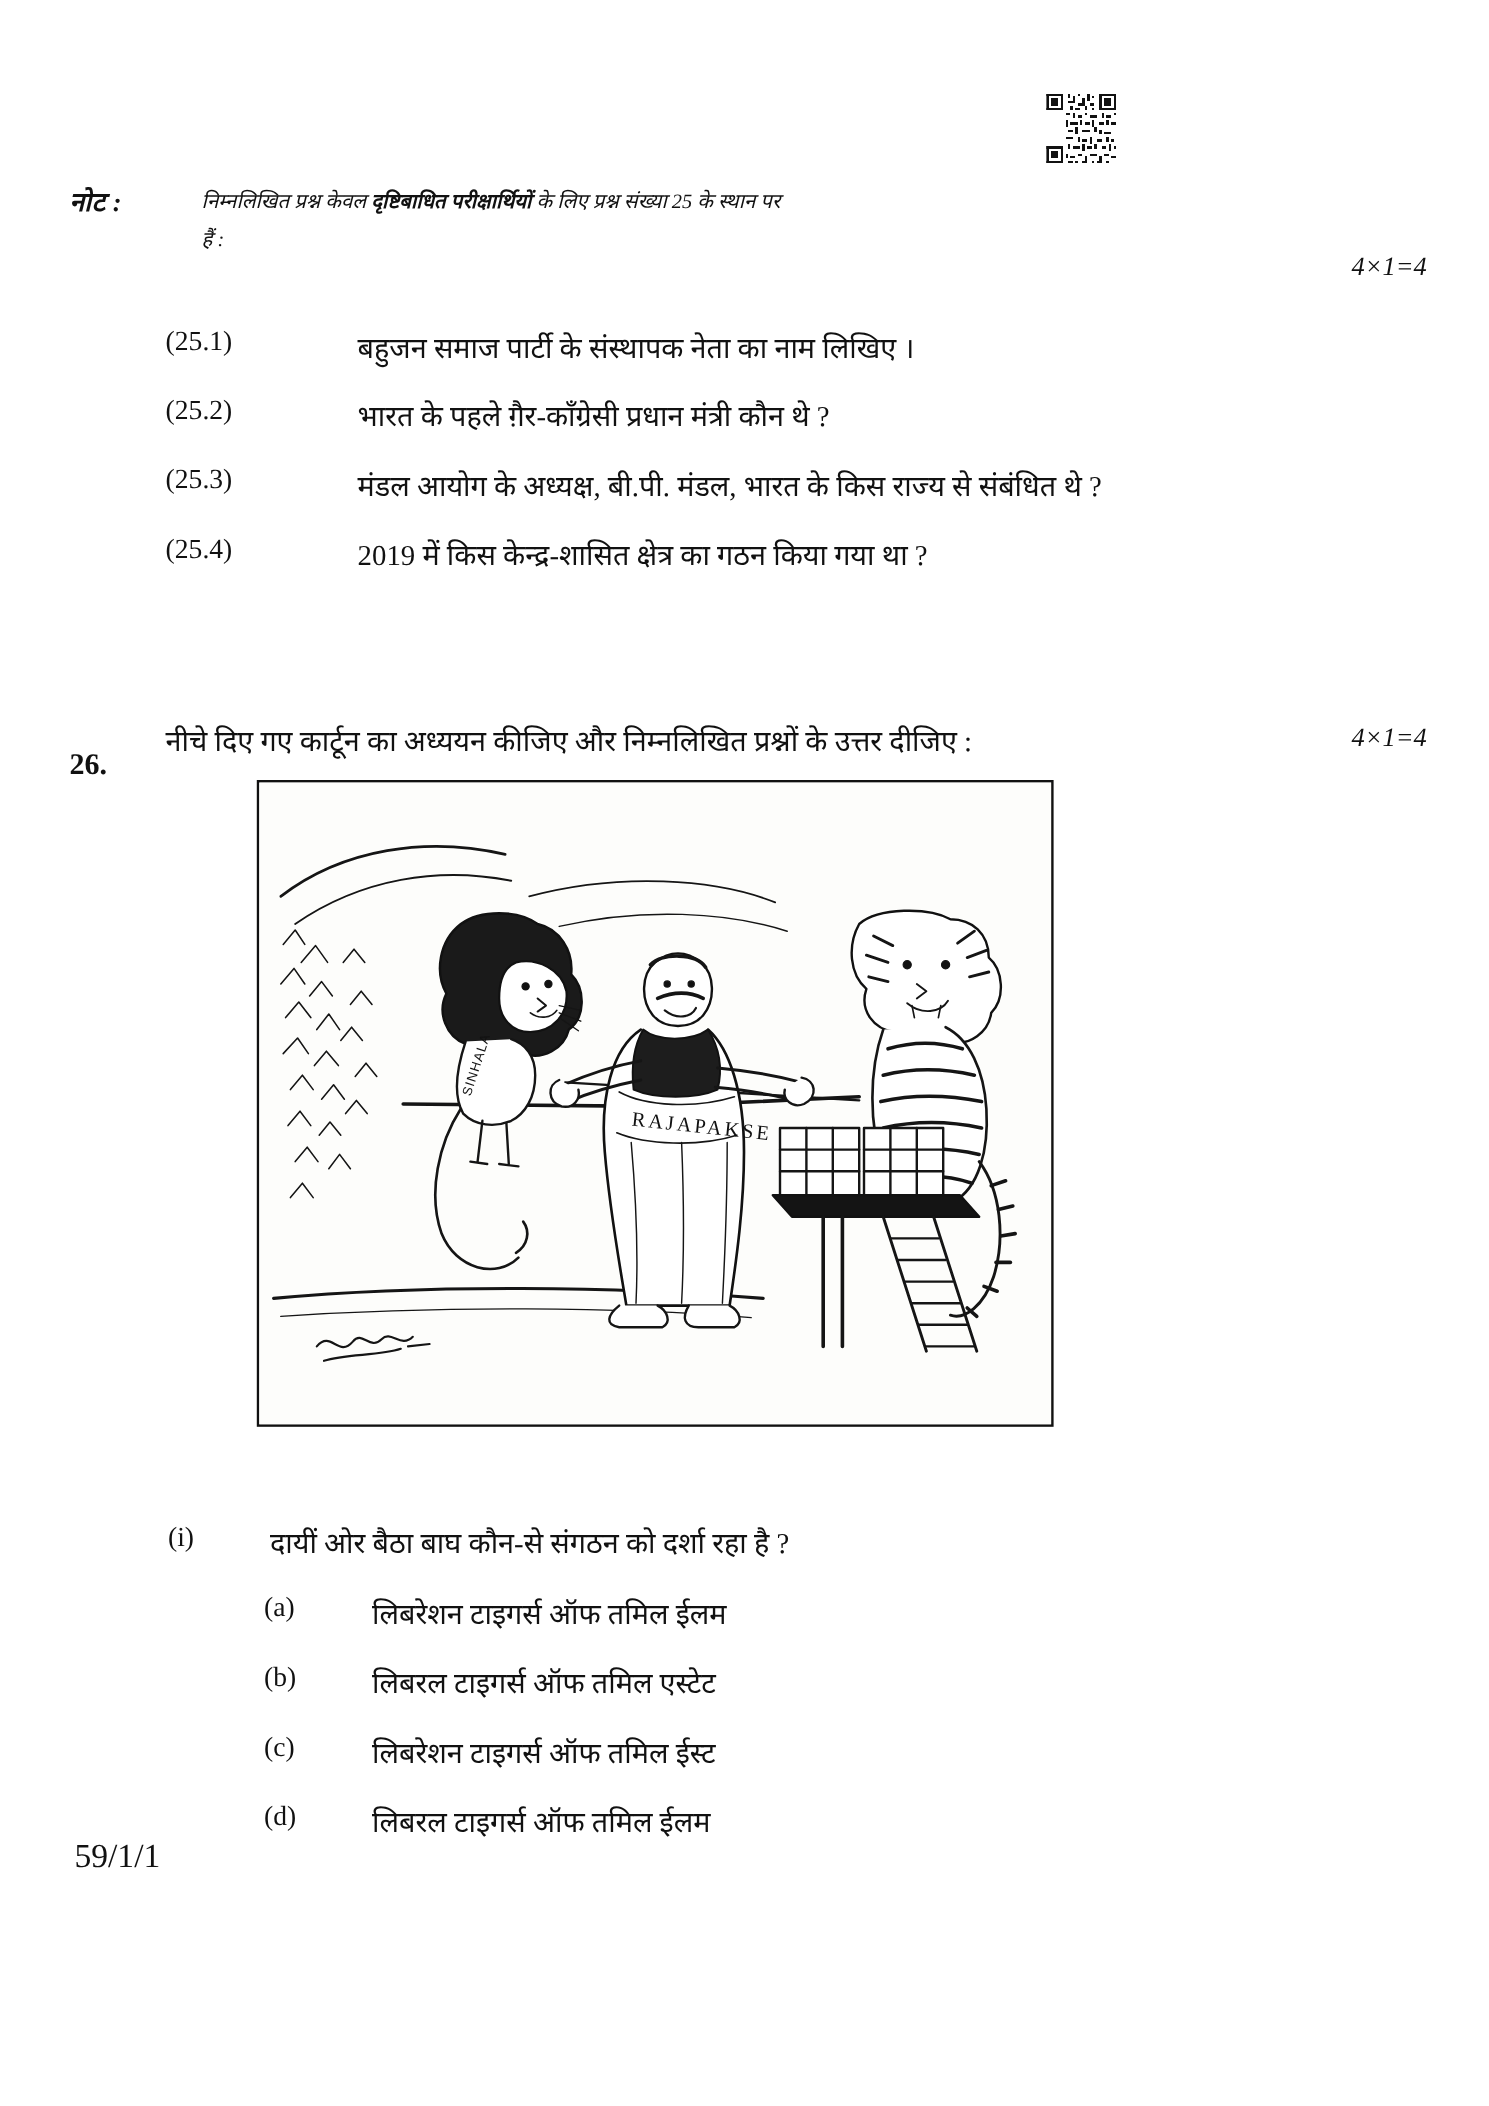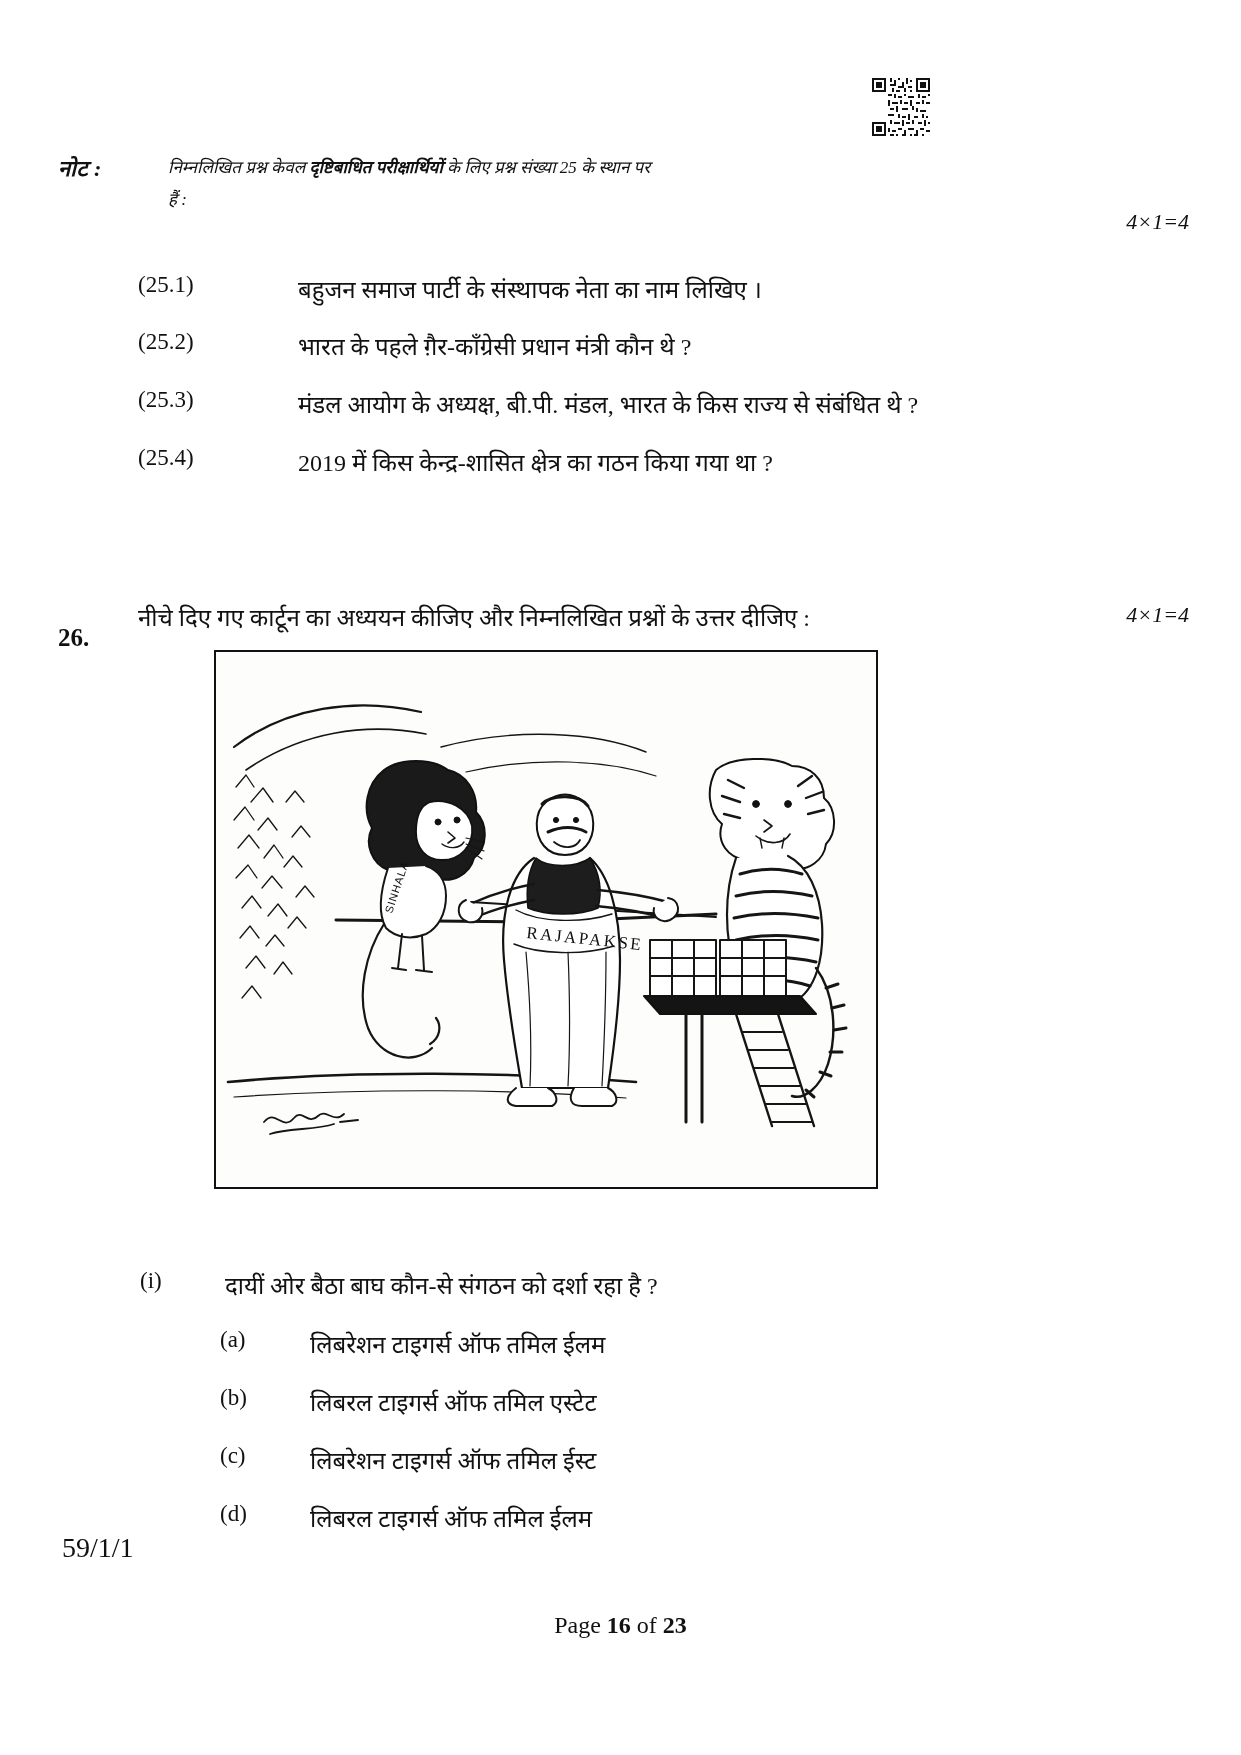--- a/index.html
+++ b/index.html
@@ -474,20 +474,14 @@
   <div class="opt" style="top:1443px;">
     <span class="ol">(c)</span>
     <span class="ot">लिबरेशन टाइगर्स ऑफ तमिल ईस्ट</span>
   </div>
   <div class="opt" style="top:1501px;">
     <span class="ol">(d)</span>
     <span class="ot">लिबरल टाइगर्स ऑफ तमिल ईलम</span>
   </div>
 
   <div class="footer-left">59/1/1</div>
-  <div class="footer-center">
-    <span>Page</span>
-    <b>16</b>
-    <span>of</span>
-    <b>23</b>
-  </div>
 
 </div>
 
 </body></html>

